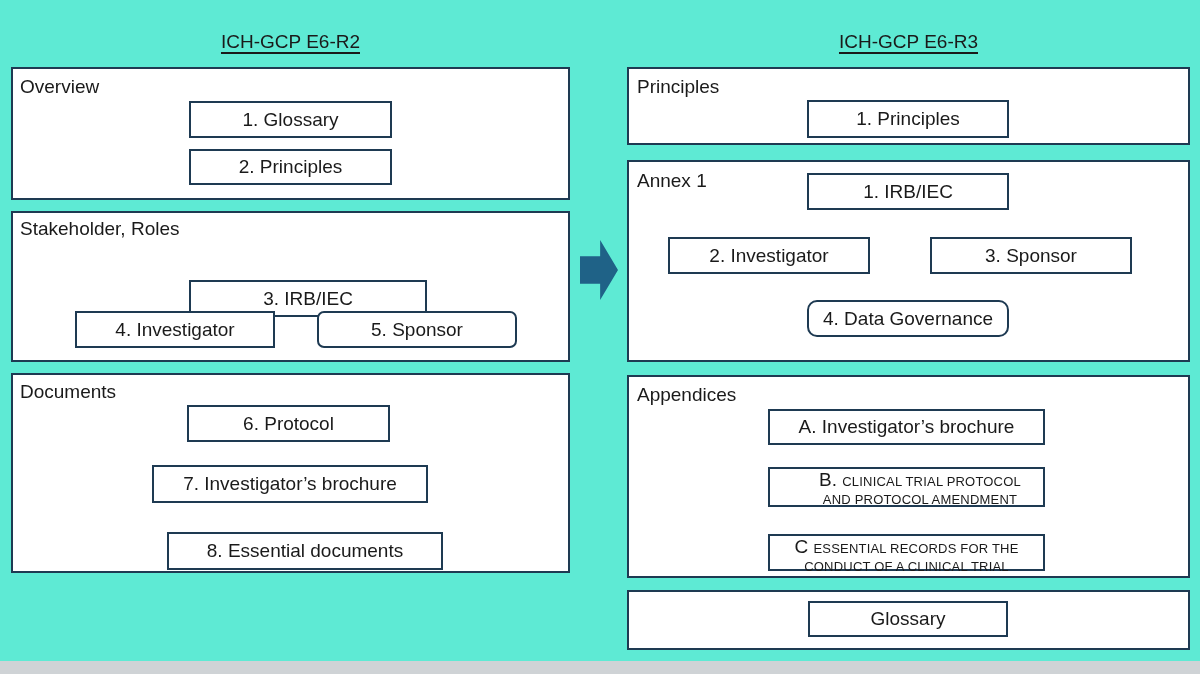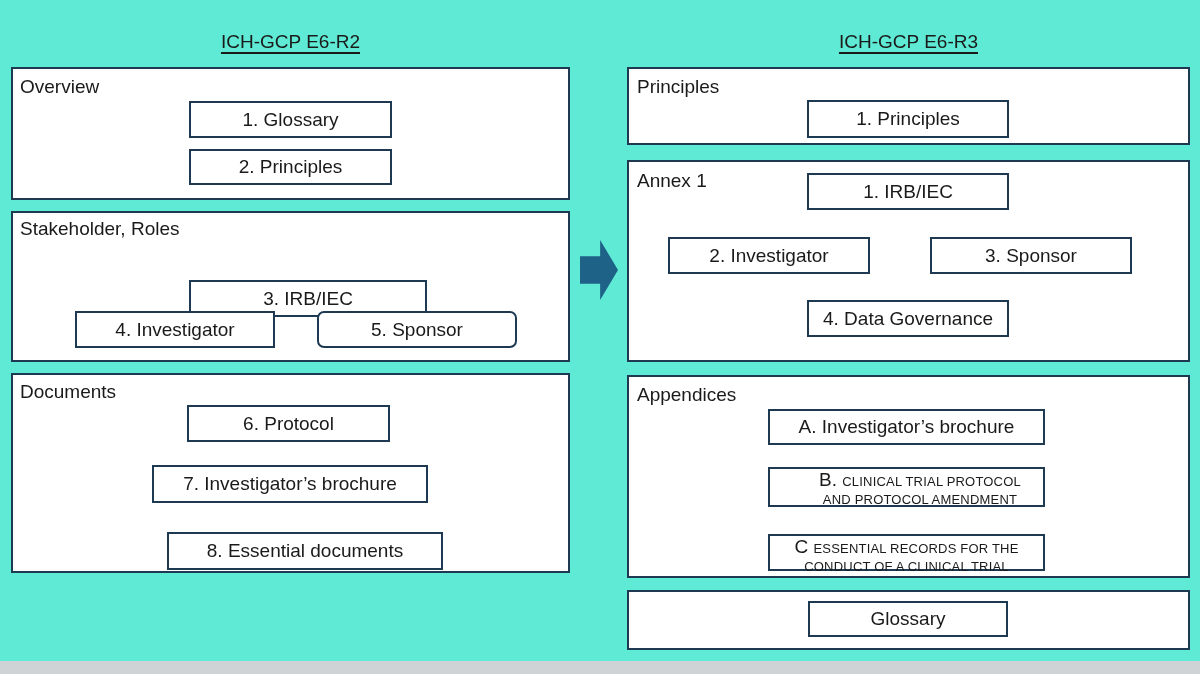--- a/index.html
+++ b/index.html
@@ -77,21 +77,21 @@
 
   <div class="outer-box" style="left:627px;top:67px;width:563px;height:78px;"></div>
   <div class="section-label" style="left:637px;top:76px;">Principles</div>
   <div class="item-box" style="left:807px;top:100px;width:202px;height:38px;">1. Principles</div>
 
   <div class="outer-box" style="left:627px;top:160px;width:563px;height:202px;"></div>
   <div class="section-label" style="left:637px;top:170px;">Annex 1</div>
   <div class="item-box" style="left:807px;top:173px;width:202px;height:37px;">1. IRB/IEC</div>
   <div class="item-box" style="left:668px;top:237px;width:202px;height:37px;">2. Investigator</div>
   <div class="item-box" style="left:930px;top:237px;width:202px;height:37px;">3. Sponsor</div>
-  <div class="item-box" style="left:807px;top:300px;width:202px;height:37px;">4. Data Governance</div>
+  <div class="item-box" style="left:807px;top:300px;width:202px;height:37px;border-radius:10px;">4. Data Governance</div>
 
   <div class="outer-box" style="left:627px;top:375px;width:563px;height:203px;"></div>
   <div class="section-label" style="left:637px;top:384px;">Appendices</div>
   <div class="item-box" style="left:768px;top:409px;width:277px;height:36px;">A. Investigator’s brochure</div>
   <div class="item-box two-line" style="left:768px;top:467px;width:277px;height:40px;padding-left:27px;">
     <span class="line"><span class="lead-letter">B.</span> <span class="caps-small">CLINICAL TRIAL PROTOCOL</span></span>
     <span class="line caps-small">AND PROTOCOL AMENDMENT</span>
   </div>
   <div class="item-box two-line" style="left:768px;top:534px;width:277px;height:37px;">
     <span class="line"><span class="lead-letter">C</span> <span class="caps-small">ESSENTIAL RECORDS FOR THE</span></span>

